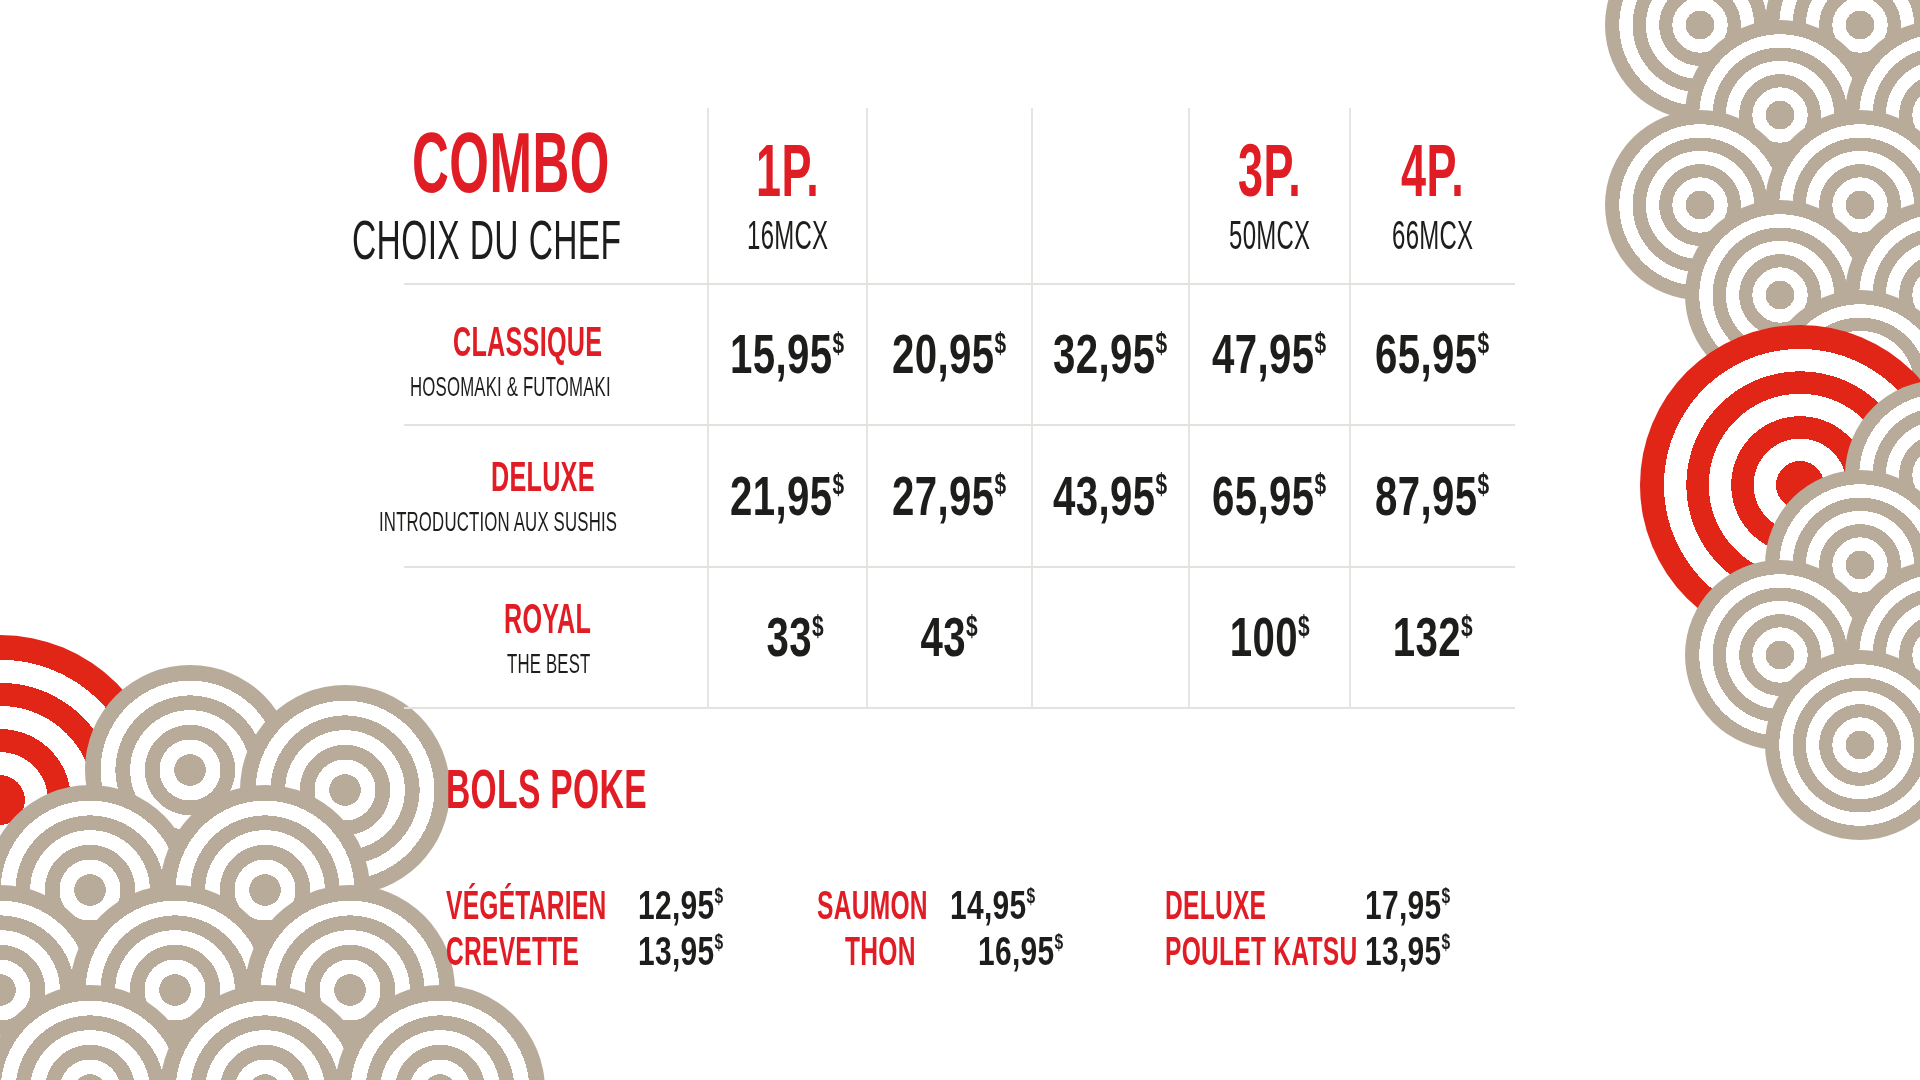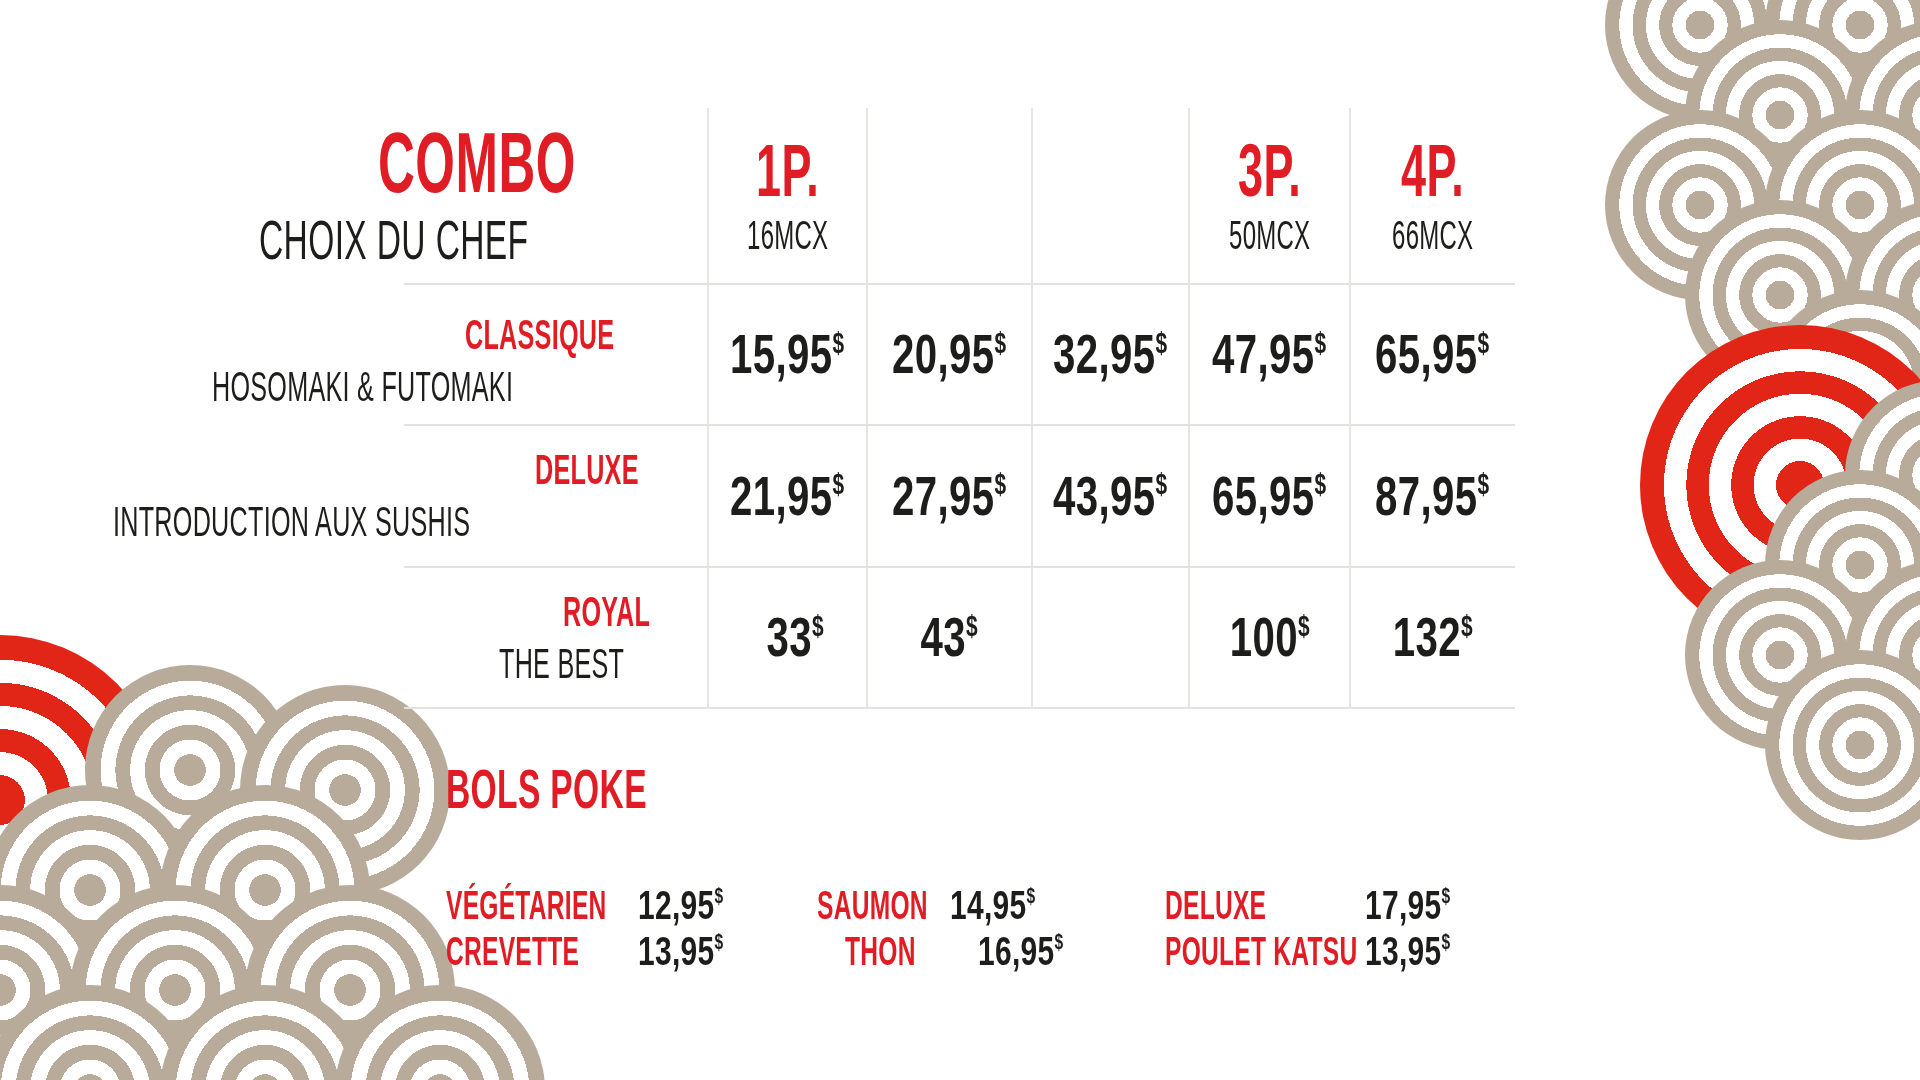--- a/index.html
+++ b/index.html
@@ -22,27 +22,27 @@
   .ol{transform-origin:0 50%;}
   .oc{transform-origin:50% 50%;}
   .red{color:#e01c24;}
   .dark{color:#1d1d1b;}
   sup.cur{font-size:52%;vertical-align:top;position:relative;top:.06em;letter-spacing:0;}
   
   .combo{position:absolute;left:404px;top:108px;width:1111px;height:600px;}
   .vline{position:absolute;top:0;width:2px;height:600px;background:#e7e5e2;}
   .hline{position:absolute;left:0;width:1111px;height:2px;background:#e4e2df;}
   .cell{position:absolute;display:flex;flex-direction:column;align-items:center;justify-content:center;text-align:center;}
-  .cell.lbl{align-items:flex-end;text-align:left;padding-left:42px;box-sizing:border-box;}
+  .cell.lbl{align-items:center;text-align:left;padding-left:42px;box-sizing:border-box;}
   .h-big{font-size:75px;line-height:.9;font-weight:700;}
   .h-small{font-size:40px;line-height:1;font-weight:400;margin-top:10px;}
   .t-title{font-size:85px;line-height:.92;font-weight:700;}
   .t-sub{font-size:56px;line-height:1;font-weight:400;margin-top:10px;}
   .r-name{font-size:42px;line-height:1;font-weight:700;}
-  .r-desc{font-size:42px;line-height:1;font-weight:400;margin-top:10px;}
+  .r-desc{font-size:28px;line-height:1;font-weight:400;margin-top:10px;}
   .price{font-size:55px;line-height:1;font-weight:700;}
   
   .poke-title{position:absolute;left:446px;top:762px;font-size:56px;line-height:.95;font-weight:700;}
   .poke-item{position:absolute;height:46px;font-size:41px;line-height:1.05;font-weight:700;}
   .poke-item .nm{display:inline-block;}
   .poke-item .pr{position:absolute;top:0;}
 </style>
 </head>
 <body>
 
@@ -102,21 +102,21 @@
     </div>
     <div class="cell" style="left:785px;top:0;width:161px;height:176px">
       <span class="h-big red"><span class="c60 oc">3P.</span></span>
       <span class="h-small dark"><span class="c60 oc">50MCX</span></span>
     </div>
     <div class="cell" style="left:946px;top:0;width:165px;height:176px">
       <span class="h-big red"><span class="c60 oc">4P.</span></span>
       <span class="h-small dark"><span class="c60 oc">66MCX</span></span>
     </div>
 
-    <div class="cell lbl" style="left:6px;top:176px;width:304px;height:154px">
+    <div class="cell lbl" style="left:0;top:176px;width:304px;height:154px">
       <span class="r-name red"><span class="c60 ol">CLASSIQUE</span></span>
       <span class="r-desc dark"><span class="c60 ol">HOSOMAKI &amp; FUTOMAKI</span></span>
     </div>
     <div class="cell" style="left:304px;top:176px;width:159px;height:141px">
       <span class="price"><span class="c73 oc"><span>15,95</span><sup class="cur">$</sup></span></span>
     </div>
     <div class="cell" style="left:463px;top:176px;width:165px;height:141px">
       <span class="price"><span class="c73 oc"><span>20,95</span><sup class="cur">$</sup></span></span>
     </div>
     <div class="cell" style="left:628px;top:176px;width:157px;height:141px">

